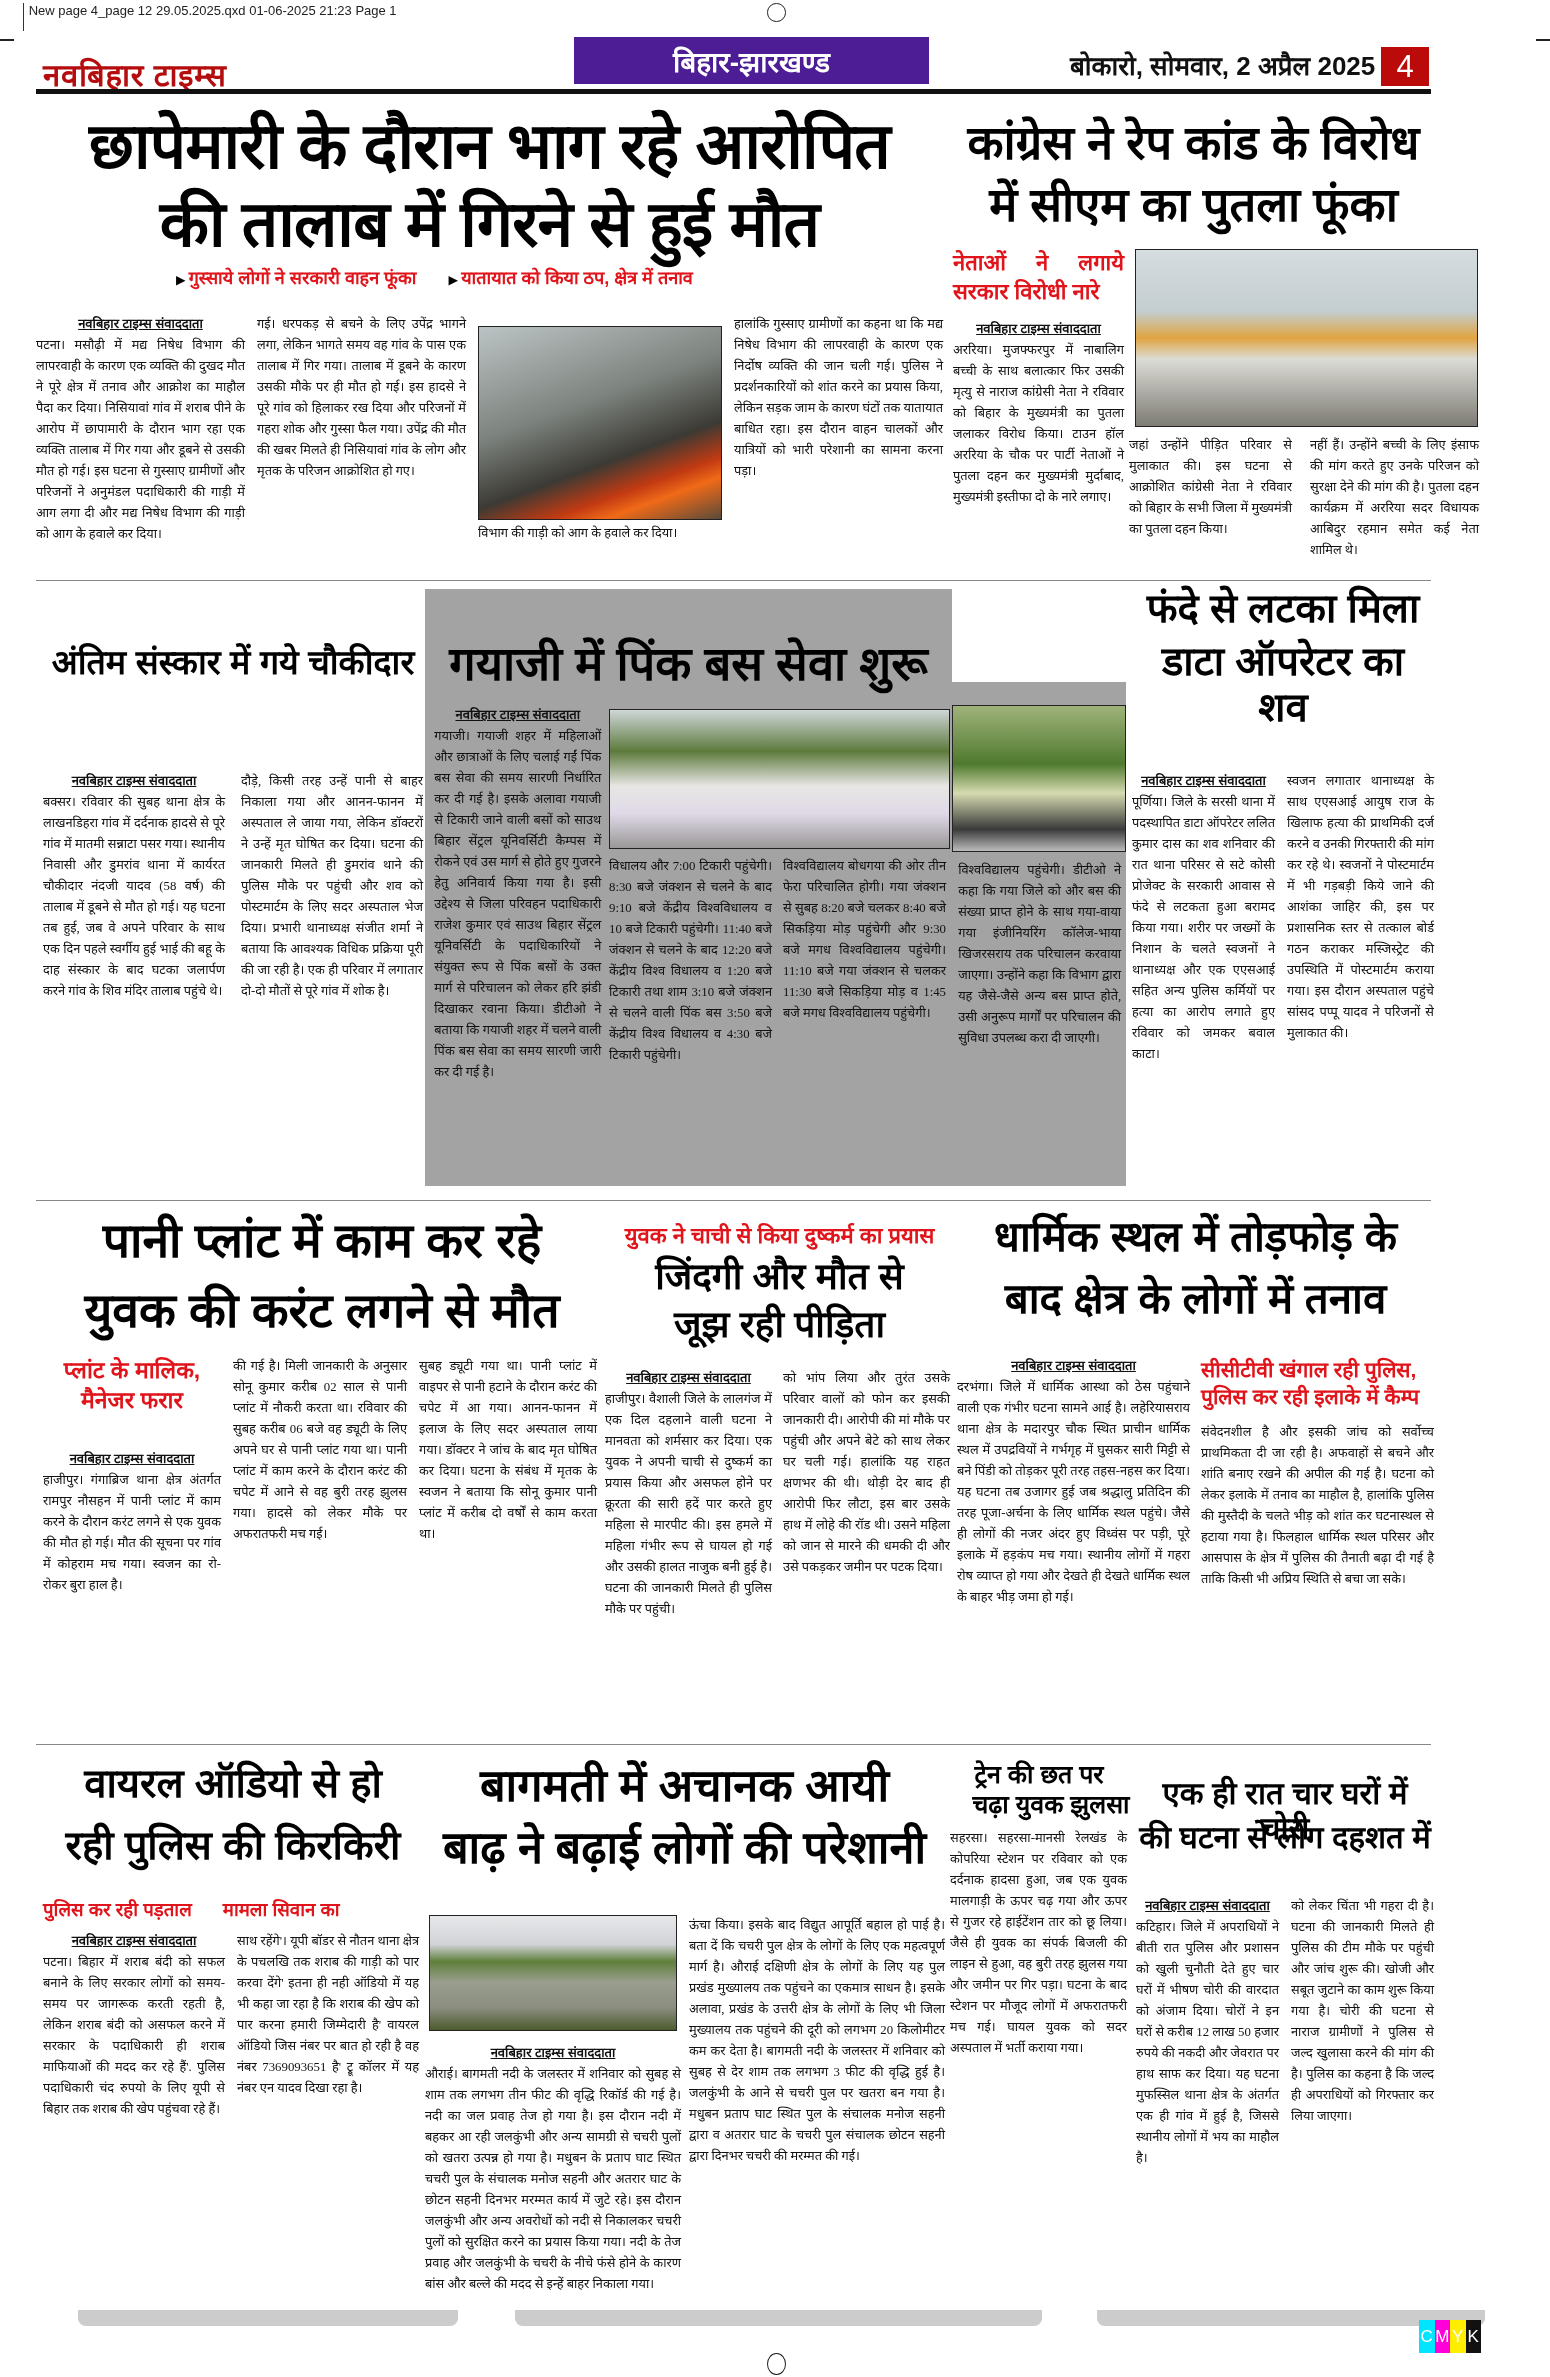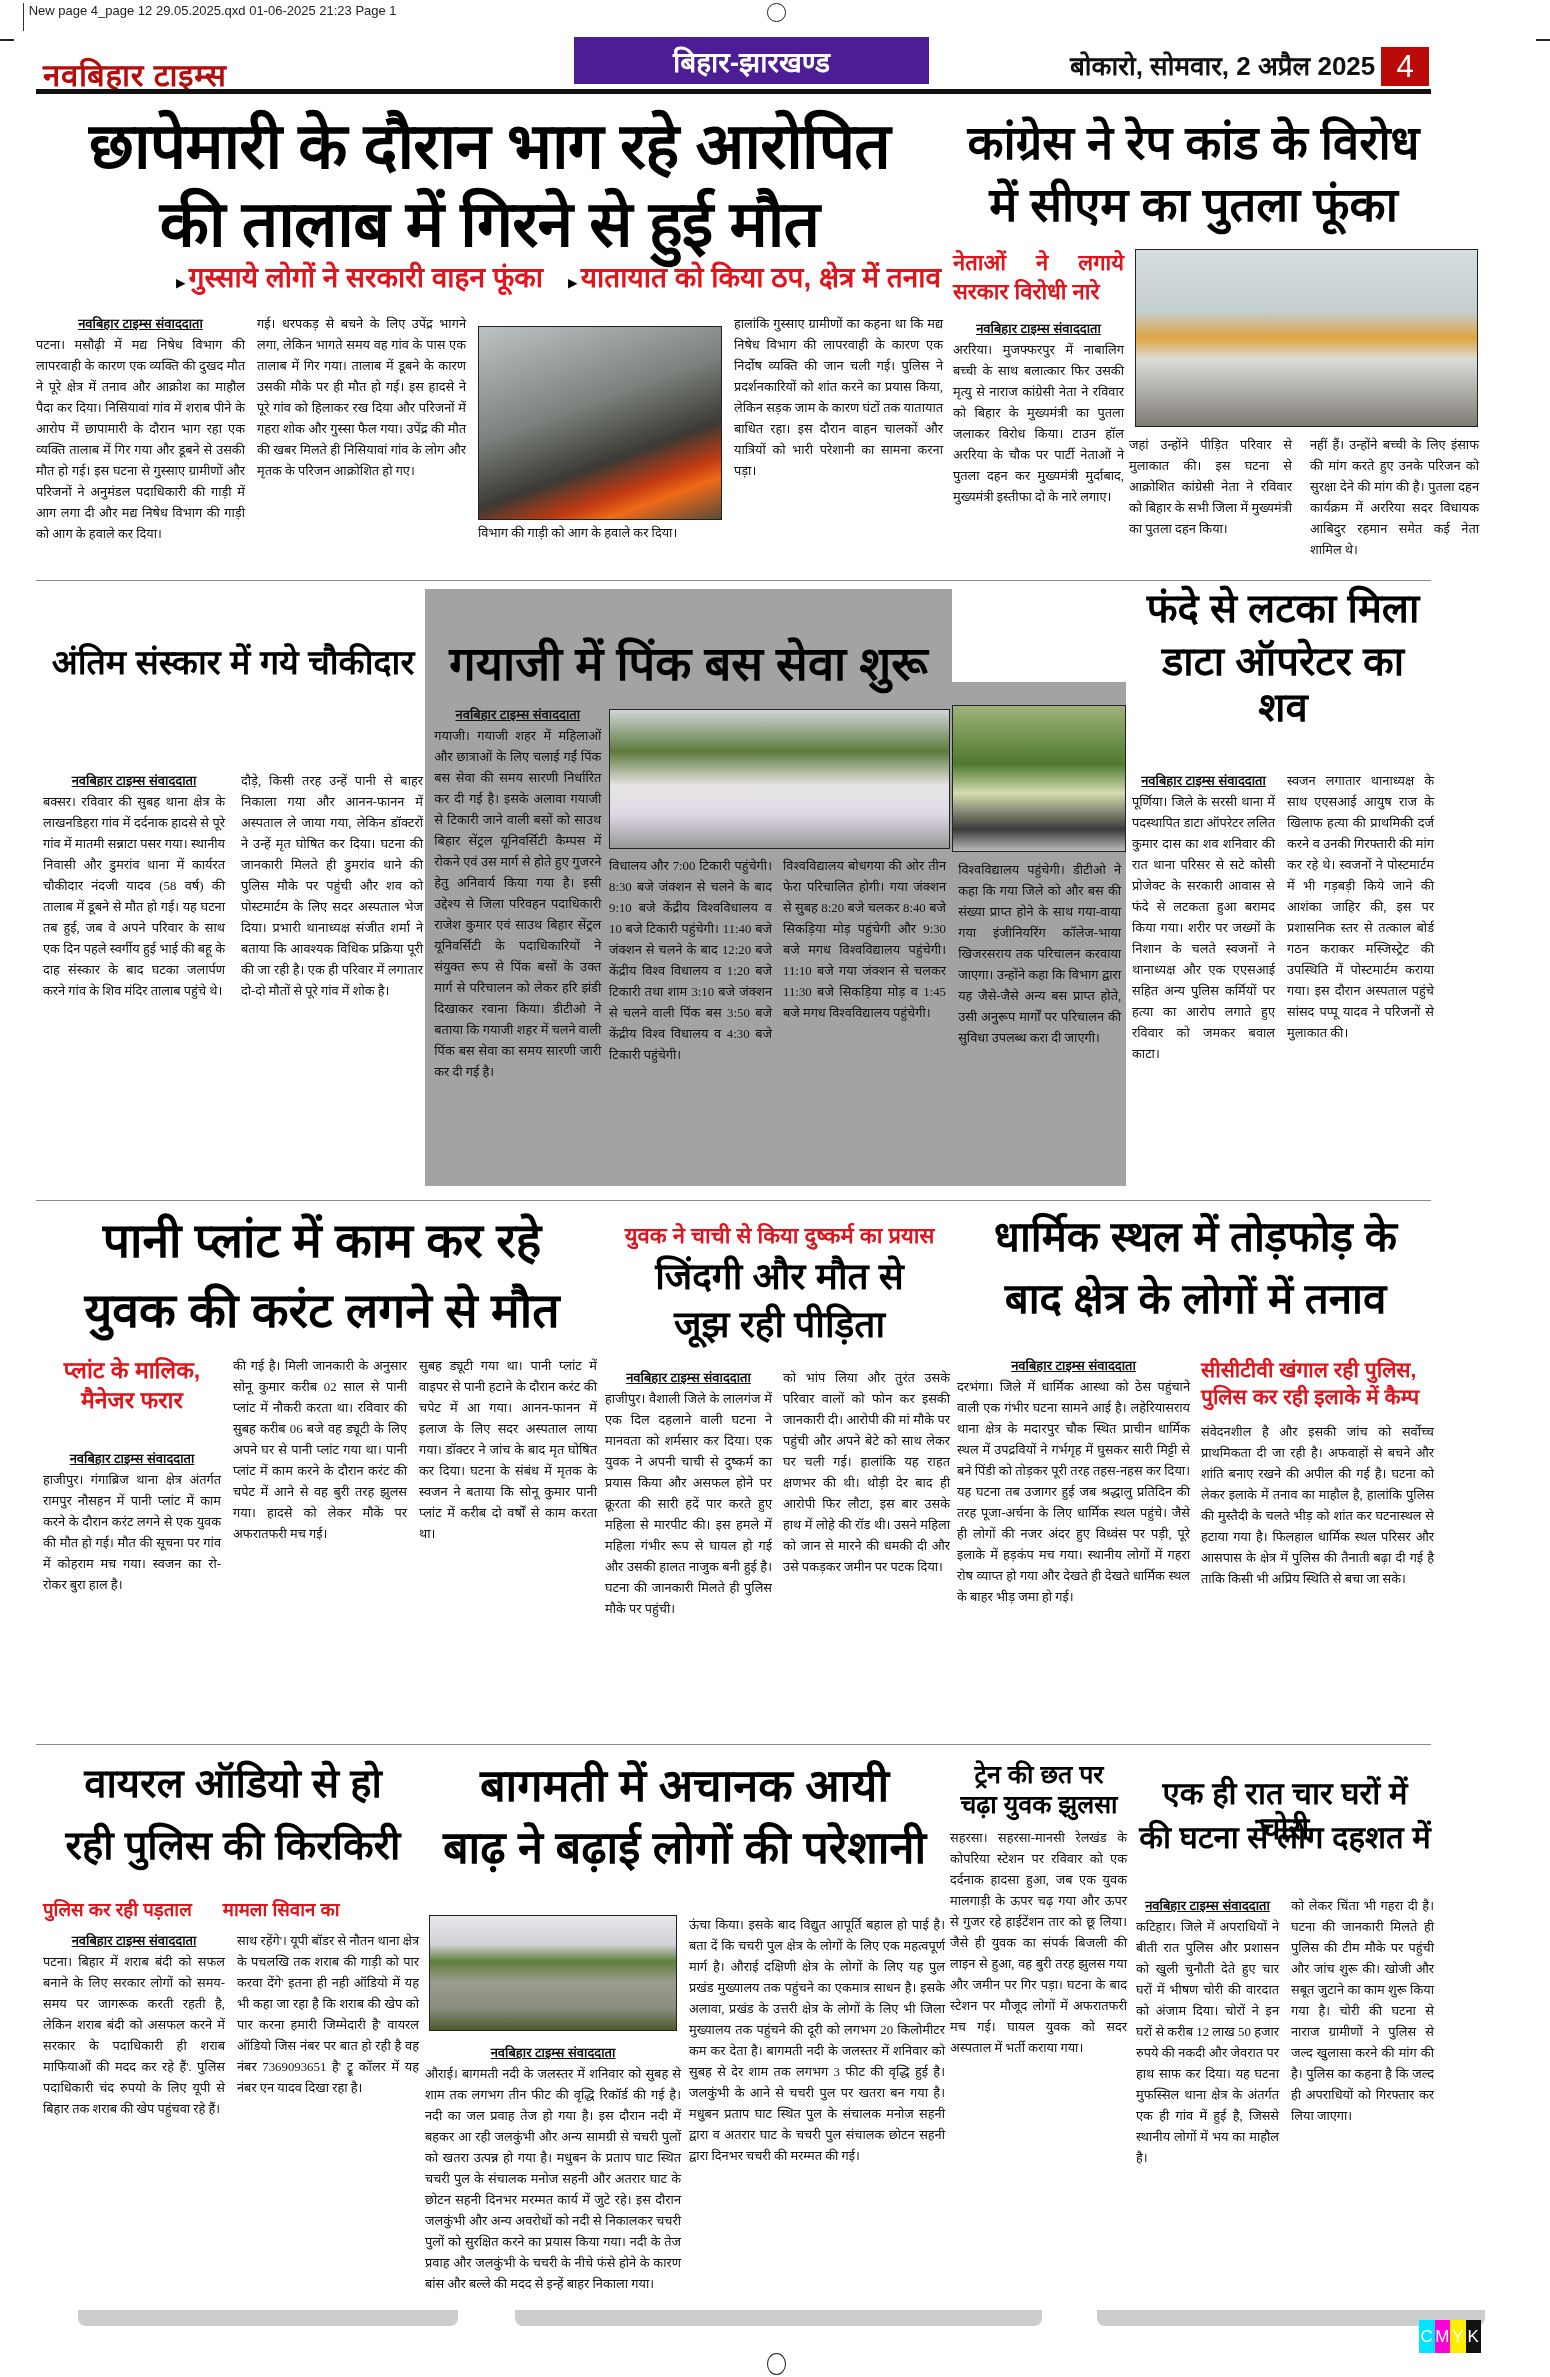--- a/index.html
+++ b/index.html
@@ -35,21 +35,21 @@
 
 <div class="abs masthead-name">नवबिहार टाइम्स</div>
 <div class="abs section-tab">बिहार-झारखण्ड</div>
 <div class="abs dateline">बोकारो, सोमवार, 2 अप्रैल 2025</div>
 <div class="abs pageno">4</div>
 <div class="abs rule" style="top:89px"></div>
 
 <section class="abs" style="left:36px;top:93px;width:907px;height:473px">
   <div class="hl big" style="position:absolute;left:0;top:17px;width:907px;font-size:64px">छापेमारी के दौरान भाग रहे आरोपित</div>
   <div class="hl big" style="position:absolute;left:0;top:95px;width:907px;font-size:64px">की तालाब में गिरने से हुई मौत</div>
-  <div style="position:absolute;left:140px;top:164px;font-size:28px;display:flex;gap:25px">
+  <div style="position:absolute;left:140px;top:172px;font-size:18px;display:flex;gap:32px">
     <span class="sub-red bullet">गुस्साये लोगों ने सरकारी वाहन फूंका</span>
     <span class="sub-red bullet">यातायात को किया ठप, क्षेत्र में तनाव</span>
   </div>
   <div style="position:absolute;left:0;top:221px;width:209px">
     <div class="byline">नवबिहार टाइम्स संवाददाता</div>
     <p class="body">पटना। मसौढ़ी में मद्य निषेध विभाग की लापरवाही के कारण एक व्यक्ति की दुखद मौत ने पूरे क्षेत्र में तनाव और आक्रोश का माहौल पैदा कर दिया। निसियावां गांव में शराब पीने के आरोप में छापामारी के दौरान भाग रहा एक व्यक्ति तालाब में गिर गया और डूबने से उसकी मौत हो गई। इस घटना से गुस्साए ग्रामीणों और परिजनों ने अनुमंडल पदाधिकारी की गाड़ी में आग लगा दी और मद्य निषेध विभाग की गाड़ी को आग के हवाले कर दिया।</p>
   </div>
   <div style="position:absolute;left:221px;top:221px;width:209px">
     <p class="body">गई। धरपकड़ से बचने के लिए उपेंद्र भागने लगा, लेकिन भागते समय वह गांव के पास एक तालाब में गिर गया। तालाब में डूबने के कारण उसकी मौके पर ही मौत हो गई। इस हादसे ने पूरे गांव को हिलाकर रख दिया और परिजनों में गहरा शोक और गुस्सा फैल गया। उपेंद्र की मौत की खबर मिलते ही निसियावां गांव के लोग और मृतक के परिजन आक्रोशित हो गए।</p>
   </div>
@@ -191,21 +191,21 @@
     <div class="byline">नवबिहार टाइम्स संवाददाता</div>
     <p class="body">औराई। बागमती नदी के जलस्तर में शनिवार को सुबह से शाम तक लगभग तीन फीट की वृद्धि रिकॉर्ड की गई है। नदी का जल प्रवाह तेज हो गया है। इस दौरान नदी में बहकर आ रही जलकुंभी और अन्य सामग्री से चचरी पुलों को खतरा उत्पन्न हो गया है। मधुबन के प्रताप घाट स्थित चचरी पुल के संचालक मनोज सहनी और अतरार घाट के छोटन सहनी दिनभर मरम्मत कार्य में जुटे रहे। इस दौरान जलकुंभी और अन्य अवरोधों को नदी से निकालकर चचरी पुलों को सुरक्षित करने का प्रयास किया गया। नदी के तेज प्रवाह और जलकुंभी के चचरी के नीचे फंसे होने के कारण बांस और बल्ले की मदद से इन्हें बाहर निकाला गया।</p>
   </div>
   <div style="position:absolute;left:264px;top:155px;width:256px">
     <p class="body">ऊंचा किया। इसके बाद विद्युत आपूर्ति बहाल हो पाई है। बता दें कि चचरी पुल क्षेत्र के लोगों के लिए एक महत्वपूर्ण मार्ग है। औराई दक्षिणी क्षेत्र के लोगों के लिए यह पुल प्रखंड मुख्यालय तक पहुंचने का एकमात्र साधन है। इसके अलावा, प्रखंड के उत्तरी क्षेत्र के लोगों के लिए भी जिला मुख्यालय तक पहुंचने की दूरी को लगभग 20 किलोमीटर कम कर देता है। बागमती नदी के जलस्तर में शनिवार को सुबह से देर शाम तक लगभग 3 फीट की वृद्धि हुई है। जलकुंभी के आने से चचरी पुल पर खतरा बन गया है। मधुबन प्रताप घाट स्थित पुल के संचालक मनोज सहनी द्वारा व अतरार घाट के चचरी पुल संचालक छोटन सहनी द्वारा दिनभर चचरी की मरम्मत की गई।</p>
   </div>
 </section>
 
 <section class="abs" style="left:950px;top:1760px;width:178px;height:543px">
   <div class="hl" style="position:absolute;left:0;top:0;width:178px;font-size:25px">ट्रेन की छत पर</div>
-  <div class="hl" style="position:absolute;left:0;top:29.5px;width:178px;font-size:25px">चढ़ा युवक झुलसा</div>
+  <div class="hl" style="position:absolute;left:12px;top:29.5px;width:178px;font-size:25px">चढ़ा युवक झुलसा</div>
   <p class="body" style="position:absolute;left:0;top:68px;width:177px">सहरसा। सहरसा-मानसी रेलखंड के कोपरिया स्टेशन पर रविवार को एक दर्दनाक हादसा हुआ, जब एक युवक मालगाड़ी के ऊपर चढ़ गया और ऊपर से गुजर रहे हाईटेंशन तार को छू लिया। जैसे ही युवक का संपर्क बिजली की लाइन से हुआ, वह बुरी तरह झुलस गया और जमीन पर गिर पड़ा। घटना के बाद स्टेशन पर मौजूद लोगों में अफरातफरी मच गई। घायल युवक को सदर अस्पताल में भर्ती कराया गया।</p>
 </section>
 
 <section class="abs" style="left:1136px;top:1760px;width:298px;height:543px">
   <div class="hl" style="position:absolute;left:0;top:15.5px;width:298px;font-size:31px">एक ही रात चार घरों में चोरी</div>
   <div class="hl" style="position:absolute;left:0;top:60px;width:298px;font-size:31px">की घटना से लोग दहशत में</div>
   <div style="position:absolute;left:0;top:136px;width:143px">
     <div class="byline">नवबिहार टाइम्स संवाददाता</div>
     <p class="body">कटिहार। जिले में अपराधियों ने बीती रात पुलिस और प्रशासन को खुली चुनौती देते हुए चार घरों में भीषण चोरी की वारदात को अंजाम दिया। चोरों ने इन घरों से करीब 12 लाख 50 हजार रुपये की नकदी और जेवरात पर हाथ साफ कर दिया। यह घटना मुफस्सिल थाना क्षेत्र के अंतर्गत एक ही गांव में हुई है, जिससे स्थानीय लोगों में भय का माहौल है।</p>
   </div>

